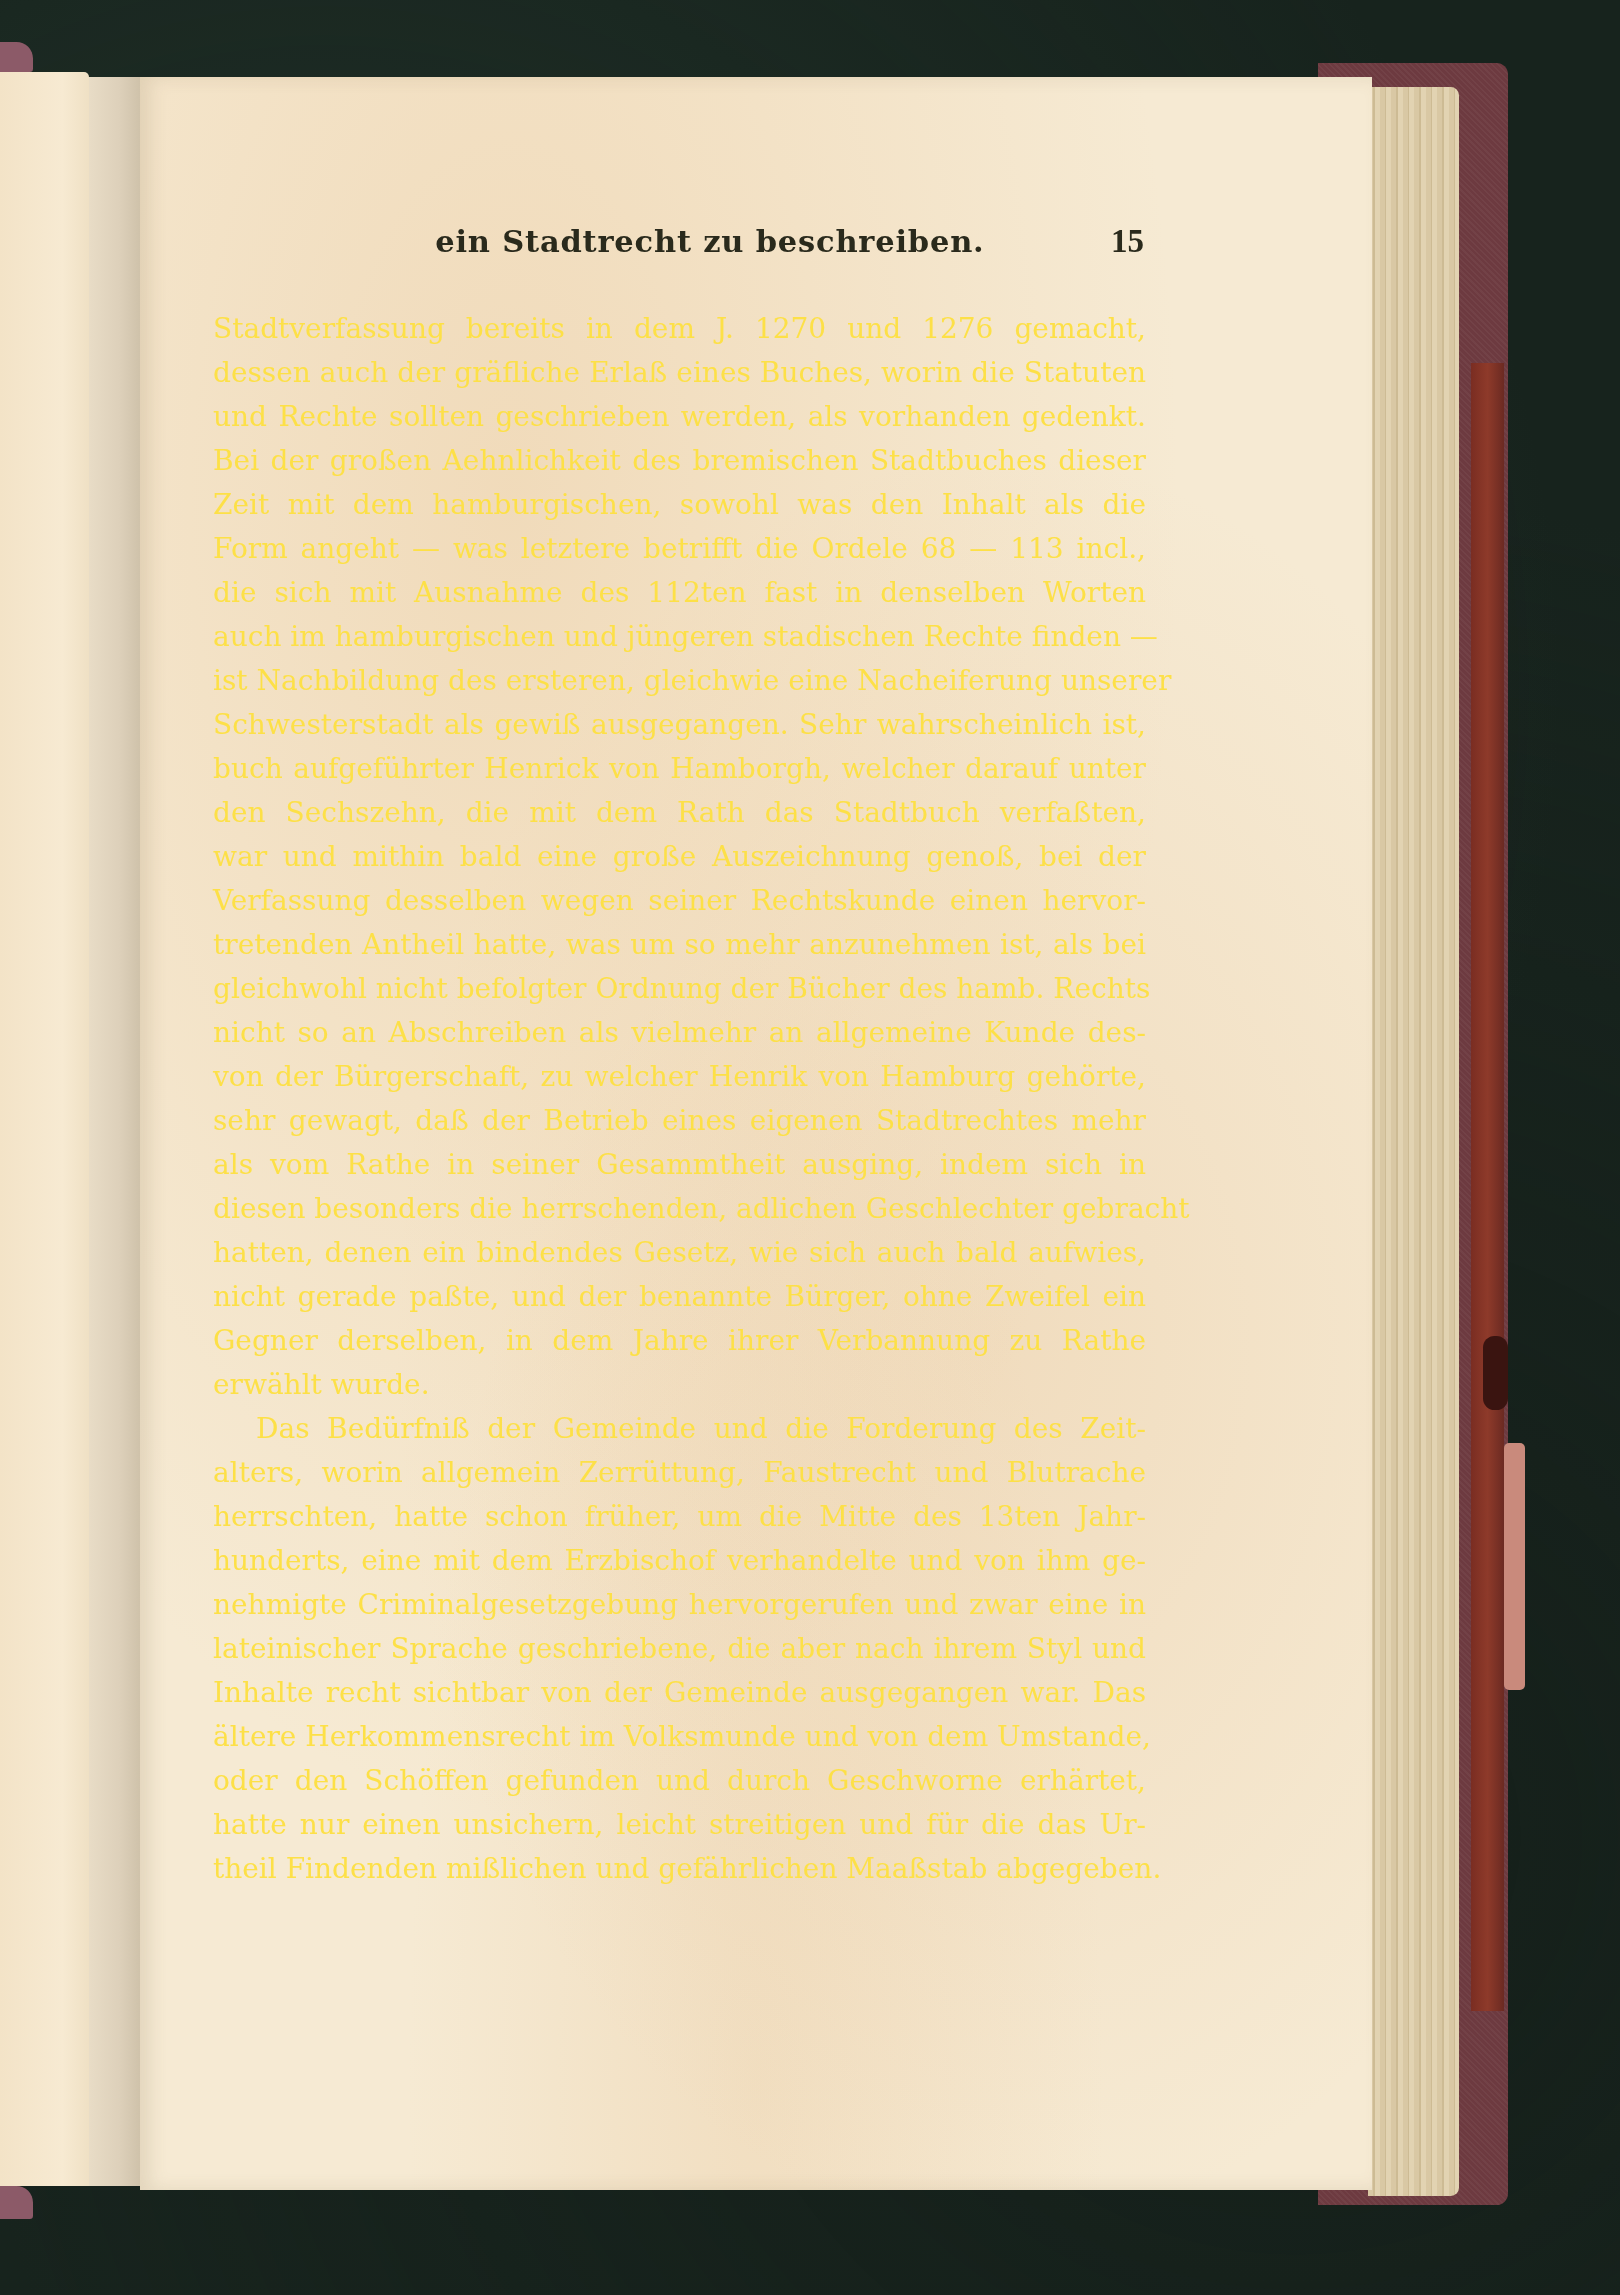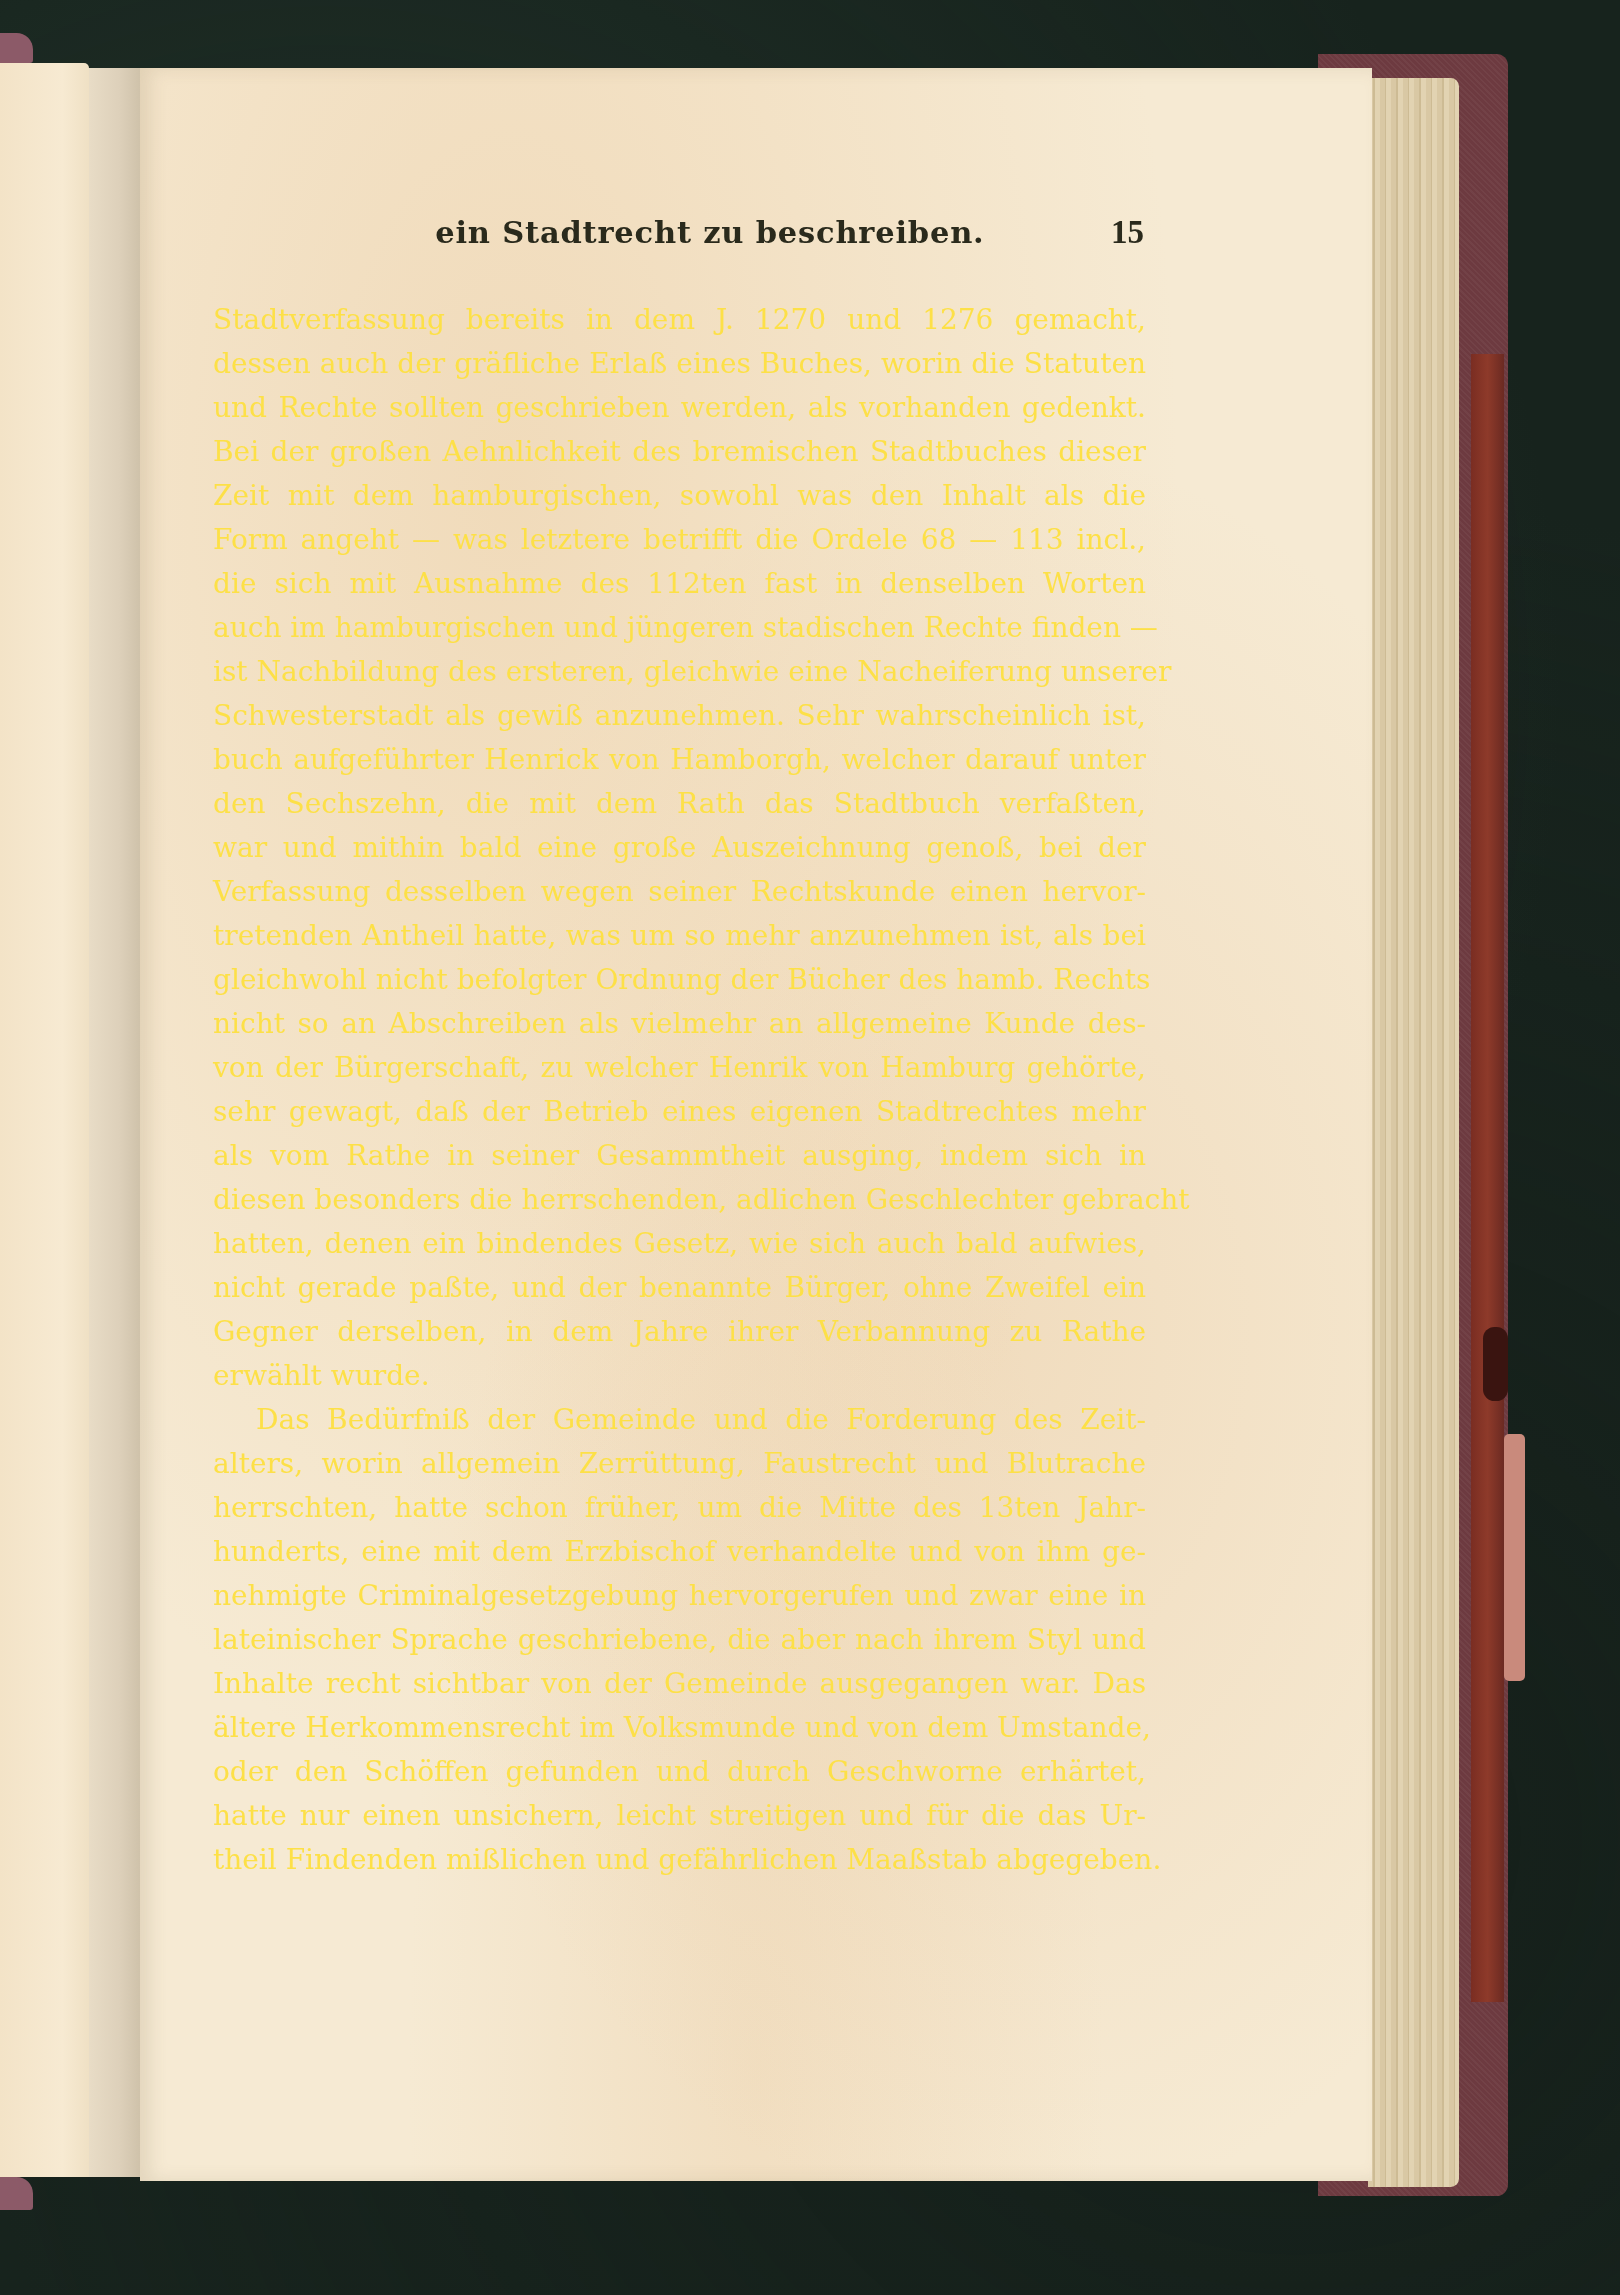--- a/index.html
+++ b/index.html
@@ -4,21 +4,21 @@
   <style>
     html, body { margin: 0; padding: 0; }
     body {
       width: 1621px; height: 2295px; position: relative; overflow: hidden;
       background: #17231d;
       background-image:
         radial-gradient(circle at 20% 30%, rgba(40,60,50,0.5) 0, transparent 60%),
         radial-gradient(circle at 80% 80%, rgba(20,30,25,0.6) 0, transparent 60%);
       font-family: "DejaVu Serif", serif;
     }
-    .scene { position: absolute; inset: 0; }
+    .scene { position: absolute; inset: 0; margin-top: 9px; }
 
     
     .left-page {
       position: absolute; left: 0; top: 63px; width: 89px; height: 2114px;
       background: linear-gradient(90deg, #f3e3c7 0%, #f7ead2 70%, #efe0c4 100%);
       border-top-right-radius: 5px;
     }
     .left-cover-scrap {
       position: absolute; left: 0; top: 33px; width: 33px; height: 30px;
       background: #8c5a68; border-radius: 0 16.5px 3.3px 0;
@@ -119,21 +119,21 @@
   <div class="body-text">
     <span class="line">Stadtverfassung bereits in dem J. 1270 und 1276 gemacht,</span>
     <span class="line">dessen auch der gräfliche Erlaß eines Buches, worin die Statuten</span>
     <span class="line">und Rechte sollten geschrieben werden, als vorhanden gedenkt.</span>
     <span class="line">Bei der großen Aehnlichkeit des bremischen Stadtbuches dieser</span>
     <span class="line">Zeit mit dem hamburgischen, sowohl was den Inhalt als die</span>
     <span class="line">Form angeht — was letztere betrifft die Ordele 68 — 113 incl.,</span>
     <span class="line">die sich mit Ausnahme des 112ten fast in denselben Worten</span>
     <span class="line">auch im hamburgischen und jüngeren stadischen Rechte finden —</span>
     <span class="line">ist Nachbildung des ersteren, gleichwie eine Nacheiferung unserer</span>
-    <span class="line">Schwesterstadt als gewiß anzunehmen. Sehr wahrscheinlich ist,</span>
+    <span class="line">Schwesterstadt als gewiß ausgegangen. Sehr wahrscheinlich ist,</span>
     <span class="line">buch aufgeführter Henrick von Hamborgh, welcher darauf unter</span>
     <span class="line">den Sechszehn, die mit dem Rath das Stadtbuch verfaßten,</span>
     <span class="line">war und mithin bald eine große Auszeichnung genoß, bei der</span>
     <span class="line">Verfassung desselben wegen seiner Rechtskunde einen hervor-</span>
     <span class="line">tretenden Antheil hatte, was um so mehr anzunehmen ist, als bei</span>
     <span class="line">gleichwohl nicht befolgter Ordnung der Bücher des hamb. Rechts</span>
     <span class="line">nicht so an Abschreiben als vielmehr an allgemeine Kunde des-</span>
     <span class="line">von der Bürgerschaft, zu welcher Henrik von Hamburg gehörte,</span>
     <span class="line">sehr gewagt, daß der Betrieb eines eigenen Stadtrechtes mehr</span>
     <span class="line">als vom Rathe in seiner Gesammtheit ausging, indem sich in</span>

